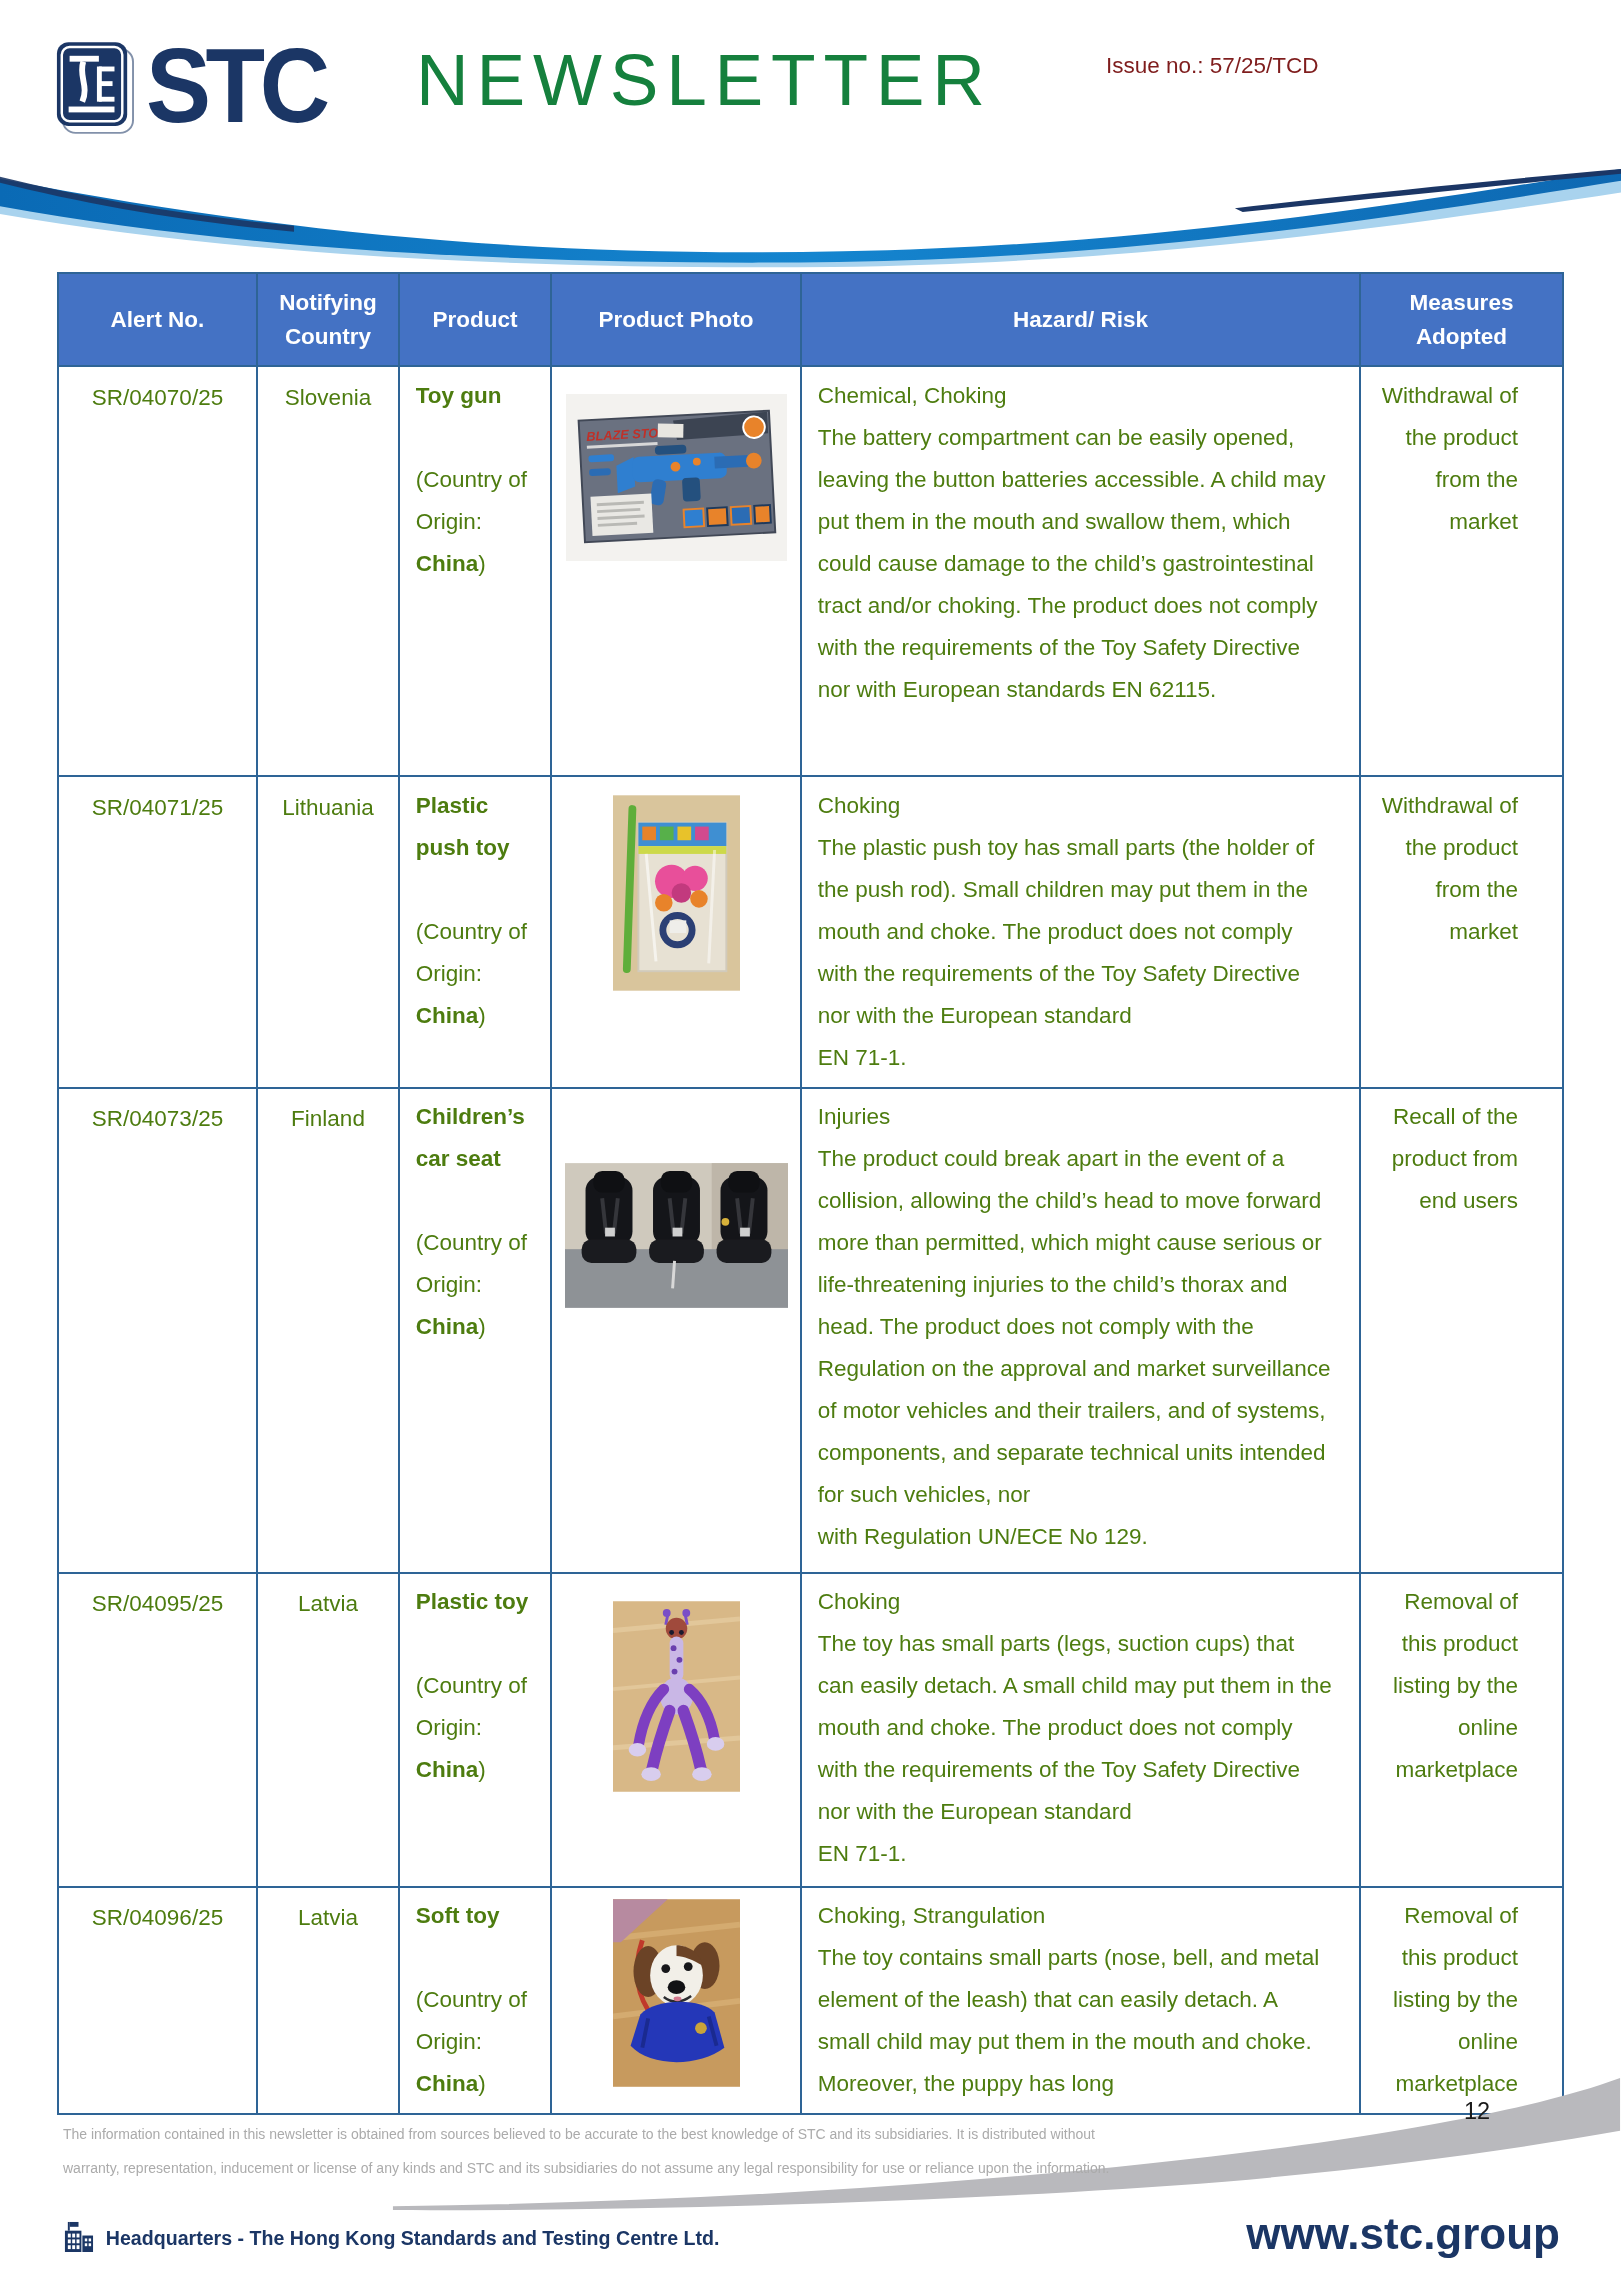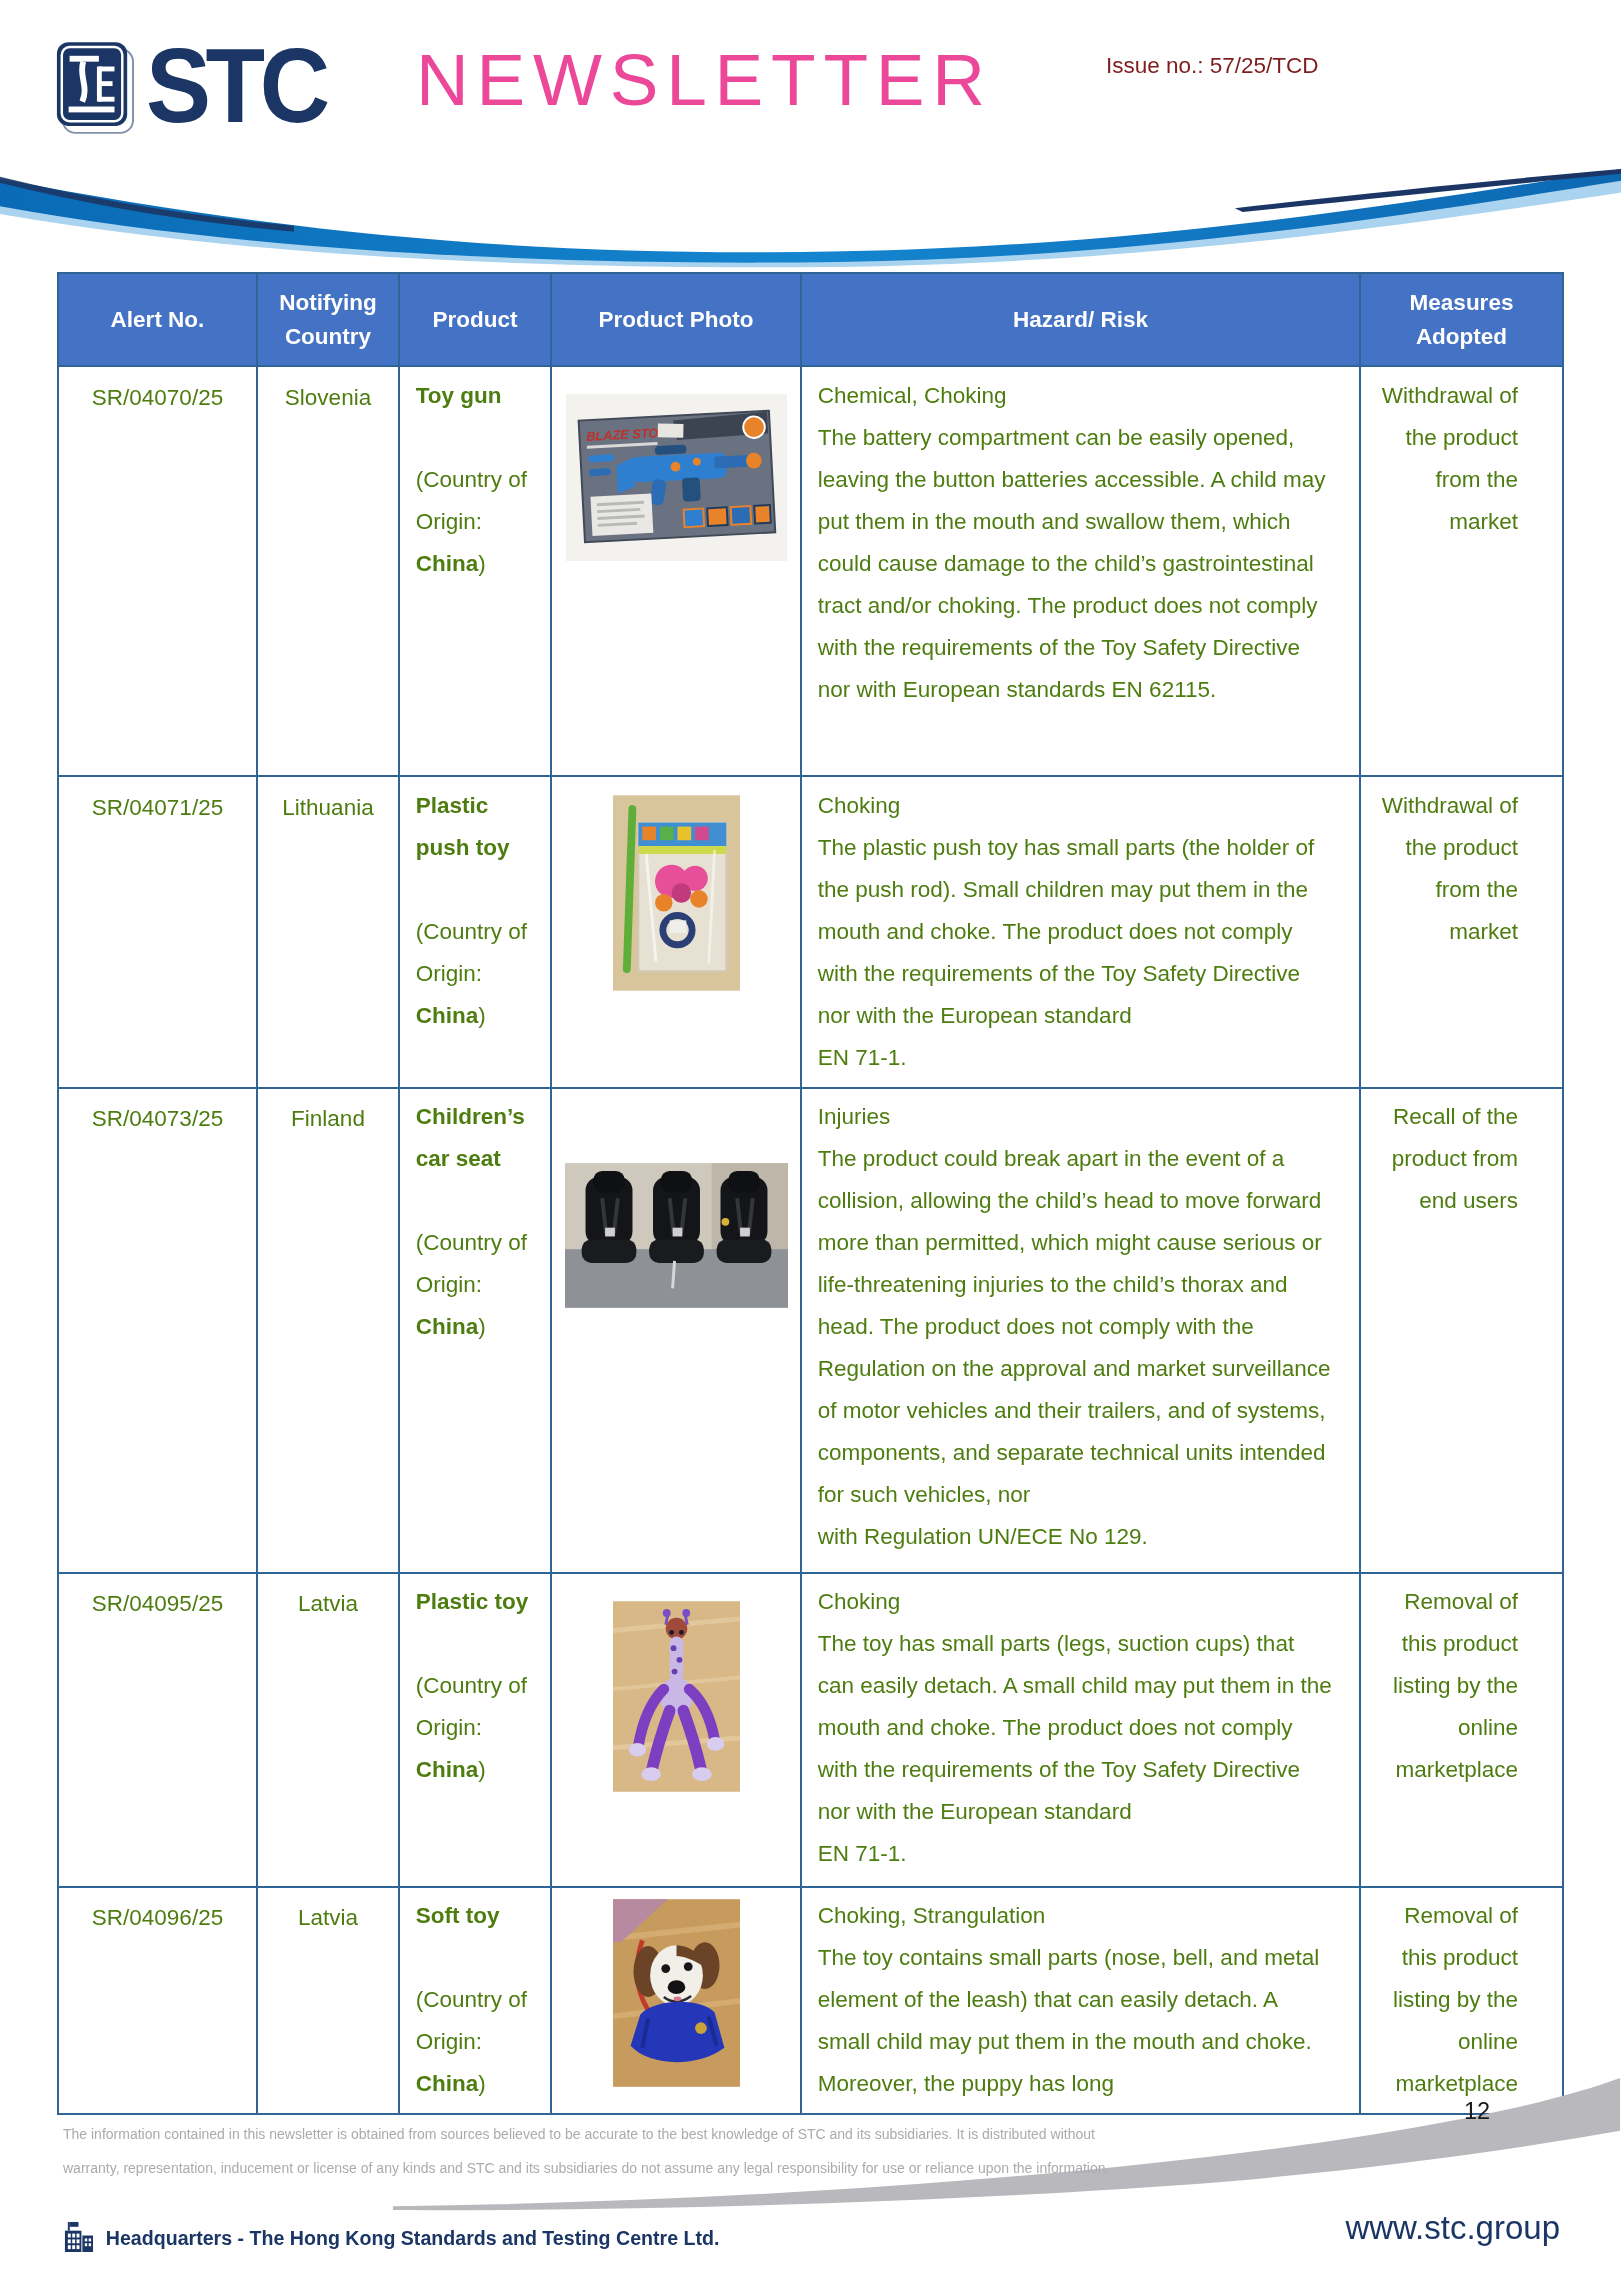--- a/index.html
+++ b/index.html
@@ -9,21 +9,21 @@
     font-family:"Liberation Sans", sans-serif;
   }
   
   .logo-wrap { position:absolute; left:54px; top:39px; display:flex; align-items:flex-start; }
   .logo-text {
     font-size:106px; font-weight:800; color:#1b3665; letter-spacing:-5.9px;
     line-height:0.88; margin-left:11.8px; transform:scaleX(.92); transform-origin:left top;
   }
   .newsletter {
     position:absolute; left:416px; top:43px; font-size:73px; font-weight:400;
-    color:#ec4899; letter-spacing:7.8px; line-height:1;
+    color:#15803d; letter-spacing:7.8px; line-height:1;
   }
   .issue { position:absolute; left:1106px; top:53px; font-size:22.5px; color:#7f1d1d; }
   .wave { position:absolute; left:0; top:165px; }
 
   
   .alert-table {
     position:absolute; left:57px; top:272px; width:1505px;
     border-collapse:collapse; table-layout:fixed;
   }
   .alert-table th {
@@ -53,21 +53,21 @@
   .page-num { position:absolute; left:1464px; top:2098px; font-size:23.5px; color:#1a1a1a; z-index:2; }
   .disclaimer {
     position:absolute; left:63px; top:2117px; z-index:2;
     font-size:14px; line-height:34px; color:#ababab;
   }
   .disclaimer div { white-space:nowrap; }
   .hq { position:absolute; left:61px; top:2221px; display:flex; align-items:center; gap:9.8px; z-index:3; }
   .hq-text { font-size:19.6px; font-weight:bold; color:#1b3665; }
   .addr { position:absolute; left:635px; top:2221px; display:flex; align-items:center; gap:6.9px; z-index:3; }
   .addr-text { font-size:19.6px; font-weight:bold; color:#1b3665; }
-  .url { position:absolute; right:61px; top:2209px; font-size:33px; font-weight:normal; color:#1b3665; z-index:3; }
+  .url { position:absolute; right:61px; top:2209px; font-size:44px; font-weight:bold; color:#1b3665; z-index:3; }
 </style>
 </head>
 <body>
 
 <div class="page">
 
   <div class="logo-wrap">
     <span>
       <svg width="80" height="98" viewBox="0 0 82 100">
         <rect x="9" y="10" width="72" height="86" rx="13" fill="none" stroke="#1b3665" stroke-width="2" opacity="0.55"></rect>

